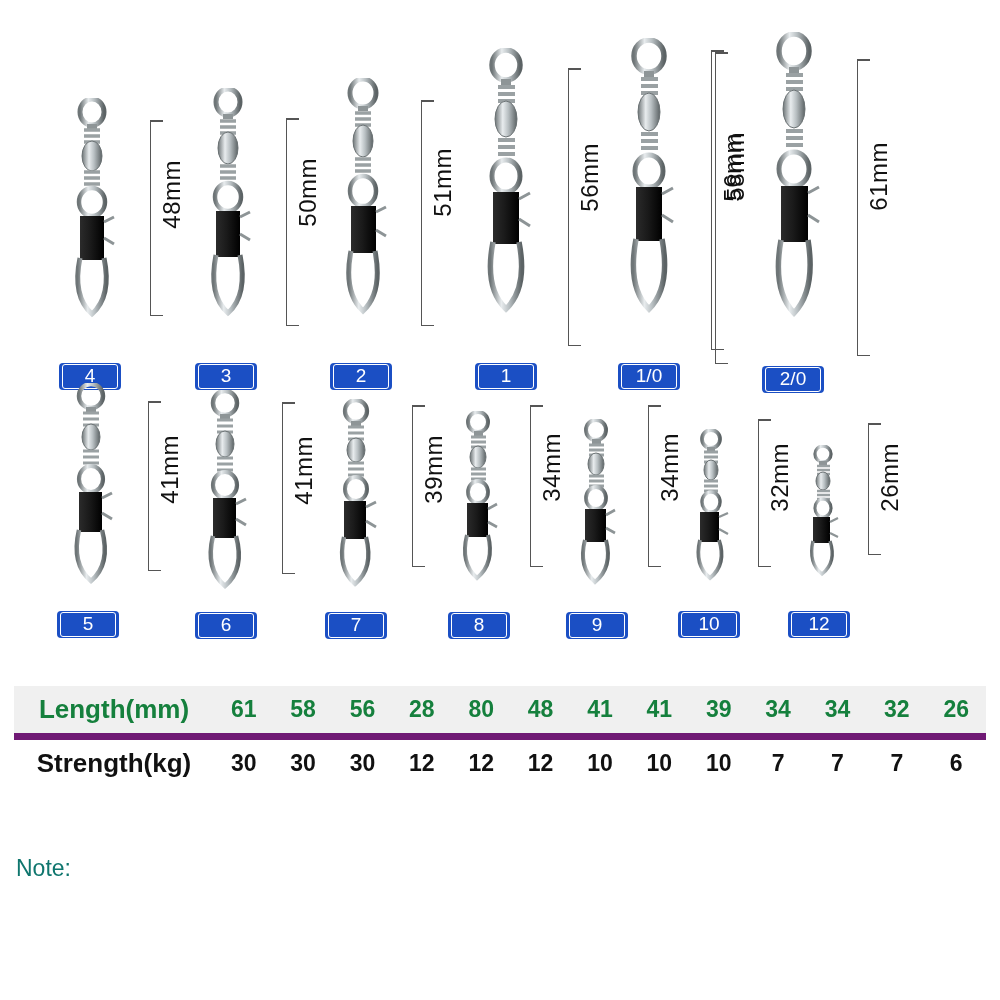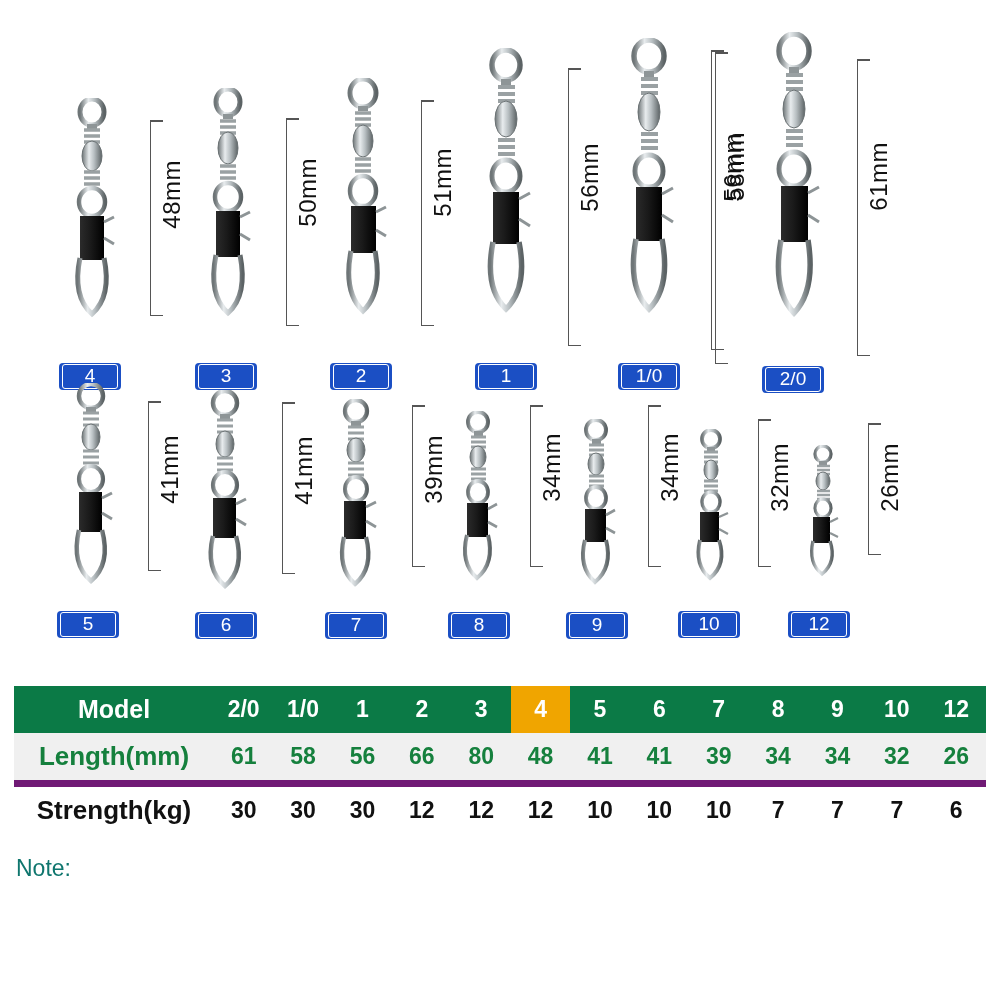--- a/index.html
+++ b/index.html
@@ -447,42 +447,26 @@
       <div class="dim-label" style="left:76px; top:-2px;">26mm</div>
       <div class="tag" style="left:-12px; top:166px;">
         <span class="tag-inner">12</span>
       </div>
     </div>
   </div>
 
   <div class="table-wrap">
     <table class="spec">
       <tbody>
-          <tr class="head">
-        <th class="label-cell">Model</th>
-        <th>2/0</th>
-        <th>1/0</th>
-        <th>1</th>
-        <th>2</th>
-        <th>3</th>
-        <th class="hl">4</th>
-        <th>5</th>
-        <th>6</th>
-        <th>7</th>
-        <th>8</th>
-        <th>9</th>
-        <th>10</th>
-        <th>12</th>
-      </tr>
       <tr class="r1">
         <td class="label-cell">Length(mm)</td>
         <td>61</td>
         <td>58</td>
         <td>56</td>
-        <td>66</td>
+        <td>28</td>
         <td>80</td>
         <td class="hl">48</td>
         <td>41</td>
         <td>41</td>
         <td>39</td>
         <td>34</td>
         <td>34</td>
         <td>32</td>
         <td>26</td>
       </tr>

